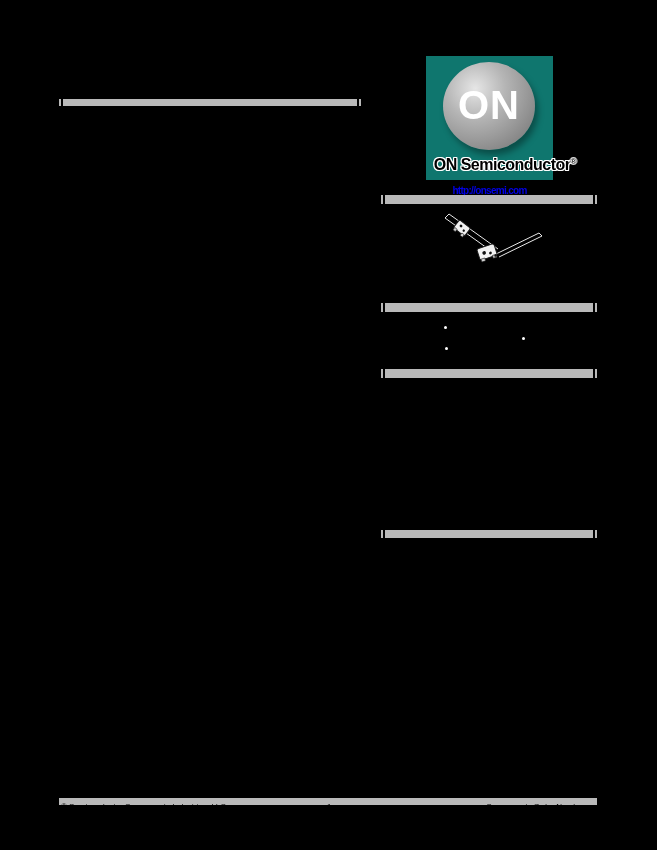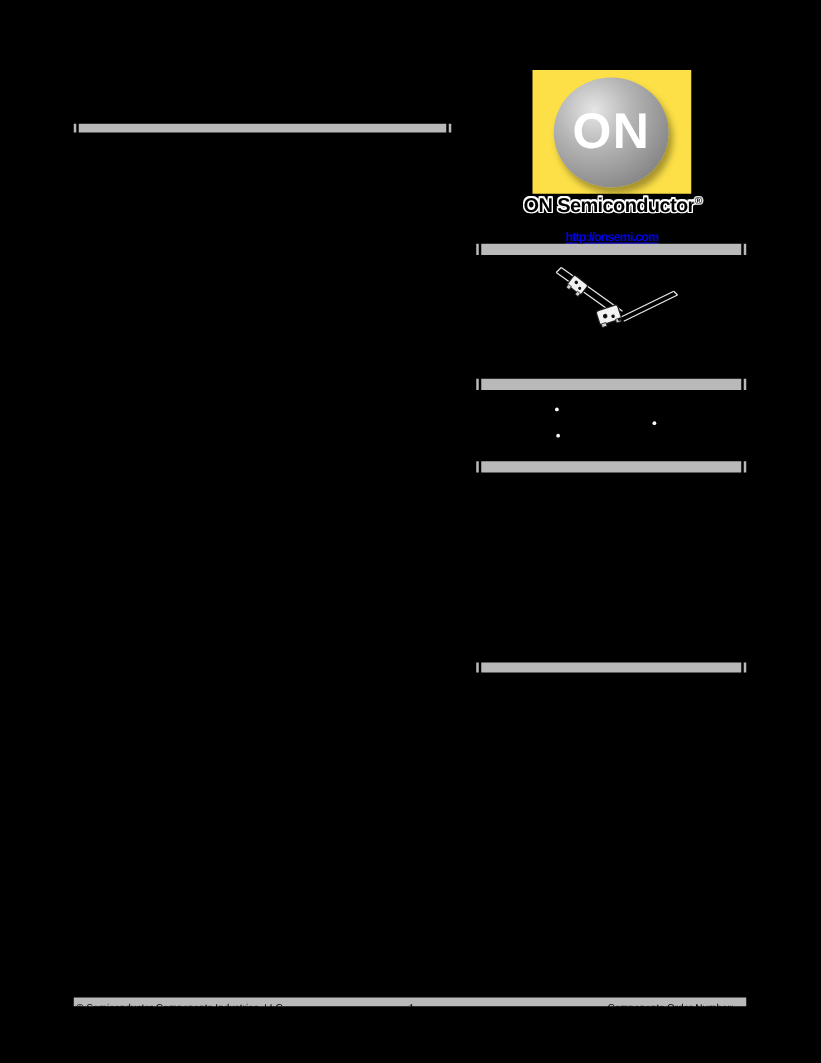--- a/index.html
+++ b/index.html
@@ -4,33 +4,33 @@
 <style>
   html,body{margin:0;padding:0;background:#000;}
   .page{
     position:relative;width:657px;height:850px;background:#000000;
     overflow:hidden;font-family:"Liberation Sans", sans-serif;
   }
   
   .rule{position:absolute;background:#b9b9b9;}
   .tick{position:absolute;background:#b9b9b9;}
   
-  .logo-box{position:absolute;left:426px;top:56px;width:127px;height:99px;background:#fde047;}
+  .logo-box{position:absolute;left:426px;top:56px;width:127px;height:124px;background:#0f766e;}
   .sphere{
     position:absolute;left:17px;top:6px;width:92px;height:88px;border-radius:50%;
     background:radial-gradient(circle at 35% 30%, #e6e6e6 0%, #b5b5b5 35%, #9a9a9a 60%, #6e6e6e 100%);
     box-shadow:3px 5px 6px rgba(0,0,0,0.35);
     display:flex;align-items:center;justify-content:center;
   }
   .sphere-text{
     color:#ffffff;font-weight:bold;font-size:40px;letter-spacing:1px;
     font-family:"Liberation Sans", sans-serif;transform:translateY(-1px);
   }
   .company-line{
-    position:absolute;left:404px;top:156px;width:172px;text-align:center;
+    position:absolute;left:404px;top:156px;width:172px;text-align:right;
     color:#000;font-weight:bold;font-size:16px;letter-spacing:-0.5px;white-space:nowrap;
     text-shadow:-1px 0 #fff,1px 0 #fff,0 -1px #fff,0 1px #fff,-1px -1px #fff,1px 1px #fff,1px -1px #fff,-1px 1px #fff;
   }
   .company-line sup{font-size:8px;}
   .weblink-wrap{position:absolute;left:426px;top:180px;width:127px;text-align:center;}
   .weblink{
     color:#0000e8;font-size:10px;font-weight:bold;letter-spacing:-0.7px;
     text-decoration:underline;white-space:nowrap;
   }
   

